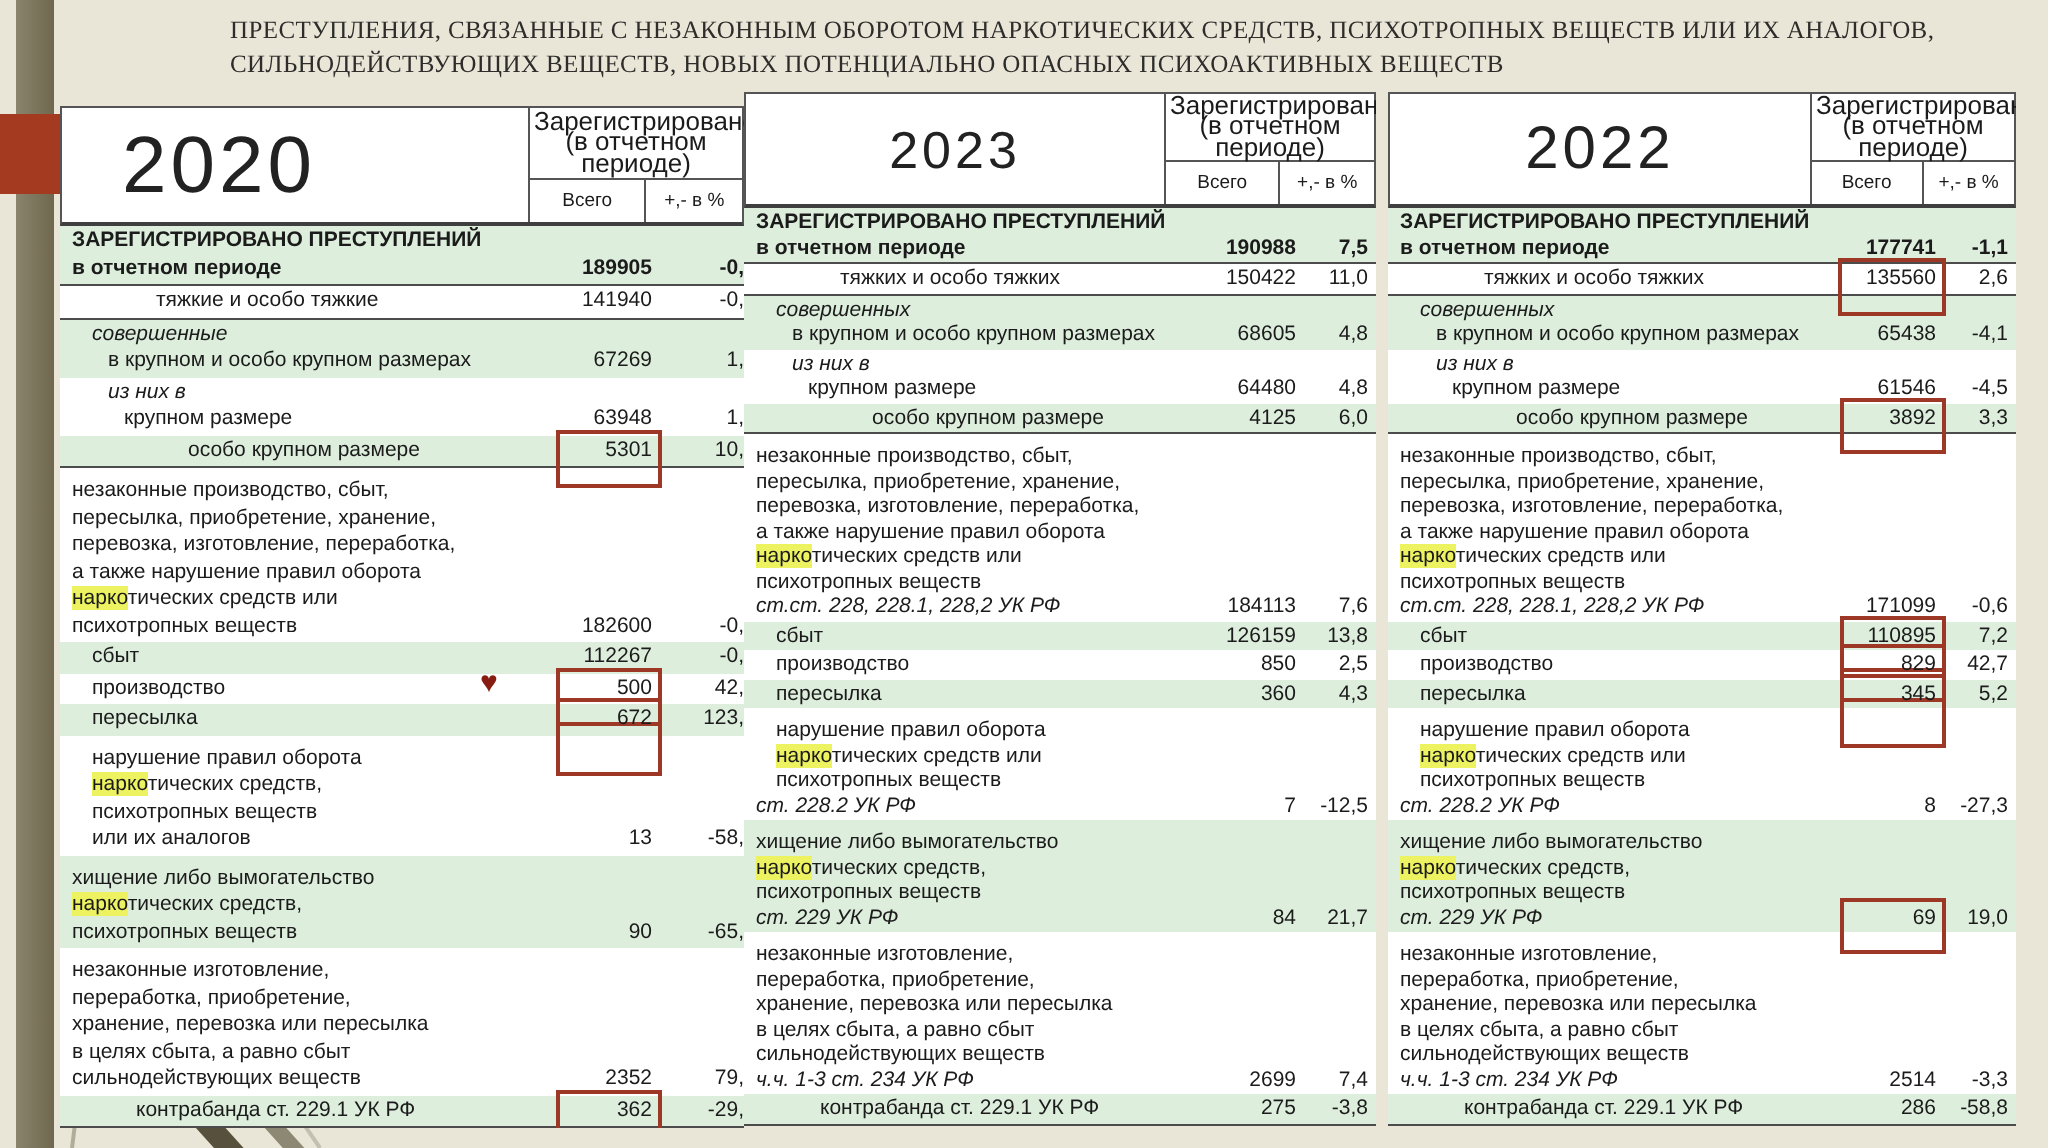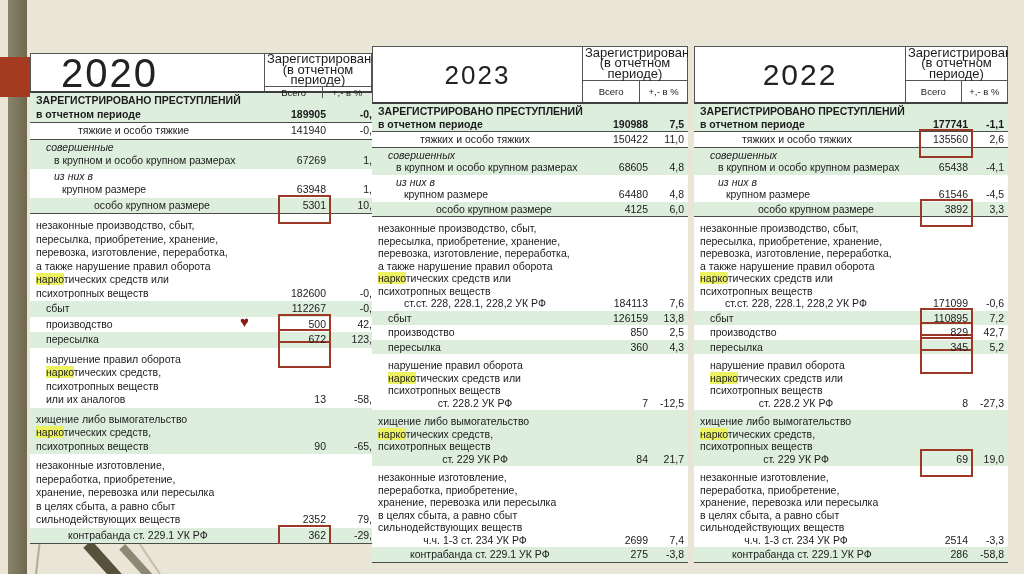--- a/index.html
+++ b/index.html
@@ -16,21 +16,21 @@
   
   .title{position:absolute;left:115px;top:7px;width:885px;z-index:2;
          font-family:"Liberation Serif",serif;font-size:12.5px;line-height:16.5px;
          color:#2e2d2b;letter-spacing:.2px;}
   
   .tbl{position:absolute;background:#ffffff;overflow:hidden;box-sizing:border-box;}
   .t0{left:30px; top:53px;width:342px;z-index:2;}
   .t1{left:372px;top:46px;width:316px;z-index:3;}
   .t2{left:694px;top:46px;width:314px;z-index:3;}
   .thead{display:flex;border:1px solid #555;border-bottom:2px solid #3f3f3f;box-sizing:border-box;background:#fff;}
-  .t0 .thead{height:40px}.t1 .thead{height:58px}.t2 .thead{height:58px}
+  .t0 .thead{height:60px}.t1 .thead{height:58px}.t2 .thead{height:58px}
   .ycell{flex:1;display:flex;align-items:center;min-width:0;}
   .year{color:#222;letter-spacing:2px;font-weight:300;line-height:1;}
   .t0 .year{font-size:40px;margin-left:30px;}
   .t1 .year{font-size:26px;margin:0 auto;}
   .t2 .year{font-size:30px;margin:0 auto;}
   .reg{display:flex;flex-direction:column;border-left:1px solid #555;box-sizing:border-box;}
   .t0 .reg{width:107px}.t1 .reg{width:105px}.t2 .reg{width:102px}
   .regtop{flex:1;border-bottom:1px solid #555;font-size:13px;line-height:10.5px;text-align:center;
           display:flex;flex-direction:column;justify-content:center;padding:0 2px;}
   .regcols{height:21px;display:flex;}
@@ -41,21 +41,21 @@
   .row.multi{padding-top:5px;}
   .row.green{background:#ddeedd;}
   .row.bt{border-top:1px solid #4c4c4c;}
   .row.bb{border-bottom:1px solid #4c4c4c;padding-left:32px;}
   .lbl{flex:1;min-width:0;}
   .line{font-size:10.5px;white-space:nowrap;}
   .t0 .line,.t0 .val,.t0 .pct{line-height:13.5px;}
   .t1 .line,.t1 .val,.t1 .pct,.t2 .line,.t2 .val,.t2 .pct{line-height:12.5px;}
   .ind0{padding-left:6px}.ind1{padding-left:16px}.ind2{padding-left:24px}.ind3{padding-left:32px}
   .it{font-style:italic}
-  .lr{text-align:center;padding-right:16px;}
+  .lr{text-align:left;padding-right:16px;font-style:italic;}
   mark{background:#edf261;color:inherit;padding:0;text-align:right;}
   .val{width:60px;text-align:right;font-size:10.5px;position:relative;}
   .pct{text-align:right;font-size:10.5px;}
   .t0 .pct{width:46px;padding-right:0;}
   .t1 .pct,.t2 .pct{width:40px;padding-right:4px;box-sizing:border-box;}
   .row.bold .line,.row.bold .val,.row.bold .pct{font-weight:bold;}
   .num{display:inline-block;position:relative;min-width:34px;text-align:right;}
   .val.box .num::after{content:"";position:absolute;left:-14px;right:-5px;top:-4px;bottom:-12px;
                        border:2px solid #9e3826;pointer-events:none;}
   .val.box.tall .num::after{bottom:-21px;}
@@ -67,20 +67,24 @@
 <div class="slide">
   <div class="left-bar"></div>
   <svg class="curves" width="1024" height="574">
     <path d="M 55 95 C 25 230, 62 380, 36 574" fill="none" stroke="#6f684f" stroke-width="2" opacity="0.45"></path>
     <path d="M 70 300 C 45 390, 95 480, 160 574" fill="none" stroke="#6f684f" stroke-width="2" opacity="0.3"></path>
   </svg>
   <div class="stripe s1"></div>
   <div class="stripe s2"></div>
   <div class="red-rect"></div>
 
+  <div class="title">
+    <div>ПРЕСТУПЛЕНИЯ, СВЯЗАННЫЕ С НЕЗАКОННЫМ ОБОРОТОМ НАРКОТИЧЕСКИХ СРЕДСТВ, ПСИХОТРОПНЫХ ВЕЩЕСТВ ИЛИ ИХ АНАЛОГОВ,</div>
+    <div>СИЛЬНОДЕЙСТВУЮЩИХ ВЕЩЕСТВ, НОВЫХ ПОТЕНЦИАЛЬНО ОПАСНЫХ ПСИХОАКТИВНЫХ ВЕЩЕСТВ</div>
+  </div>
 
   <section class="tbl t0">
       <div class="thead">
         <div class="ycell">
           <span class="year">2020</span>
         </div>
         <div class="reg">
           <div class="regtop">
             <div>Зарегистрировано</div>
             <div>(в отчетном периоде)</div>

